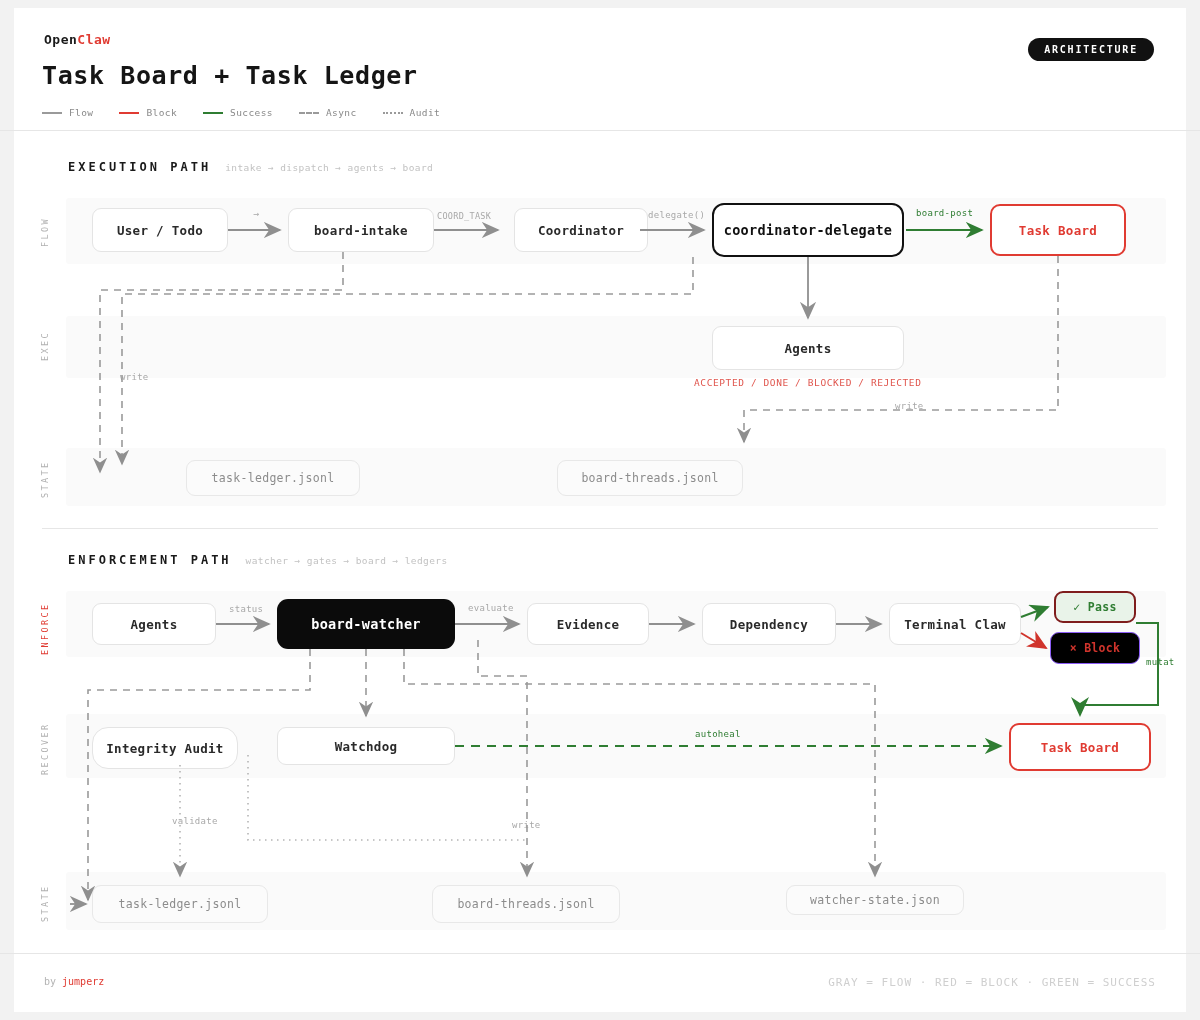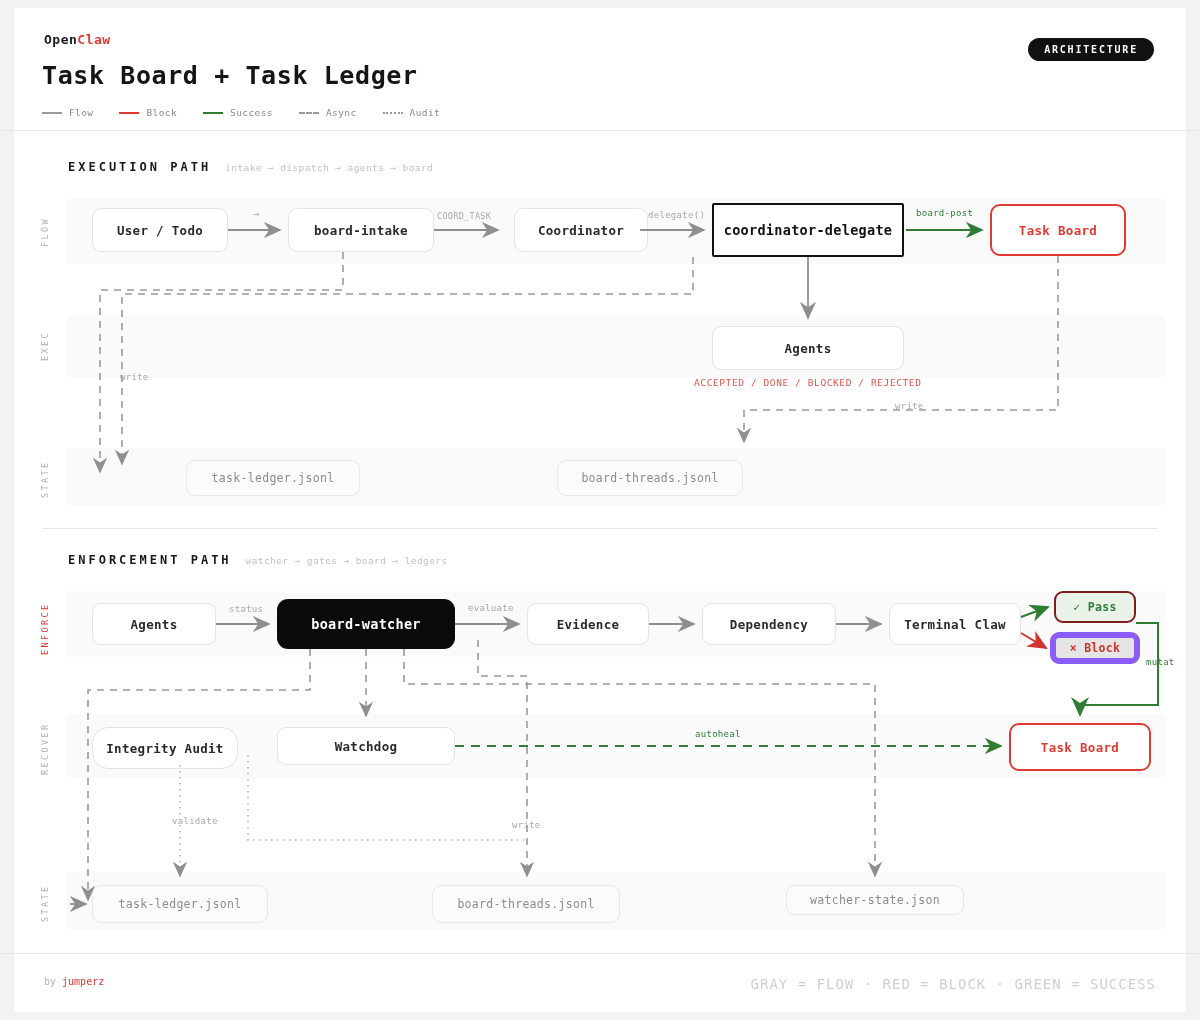--- a/index.html
+++ b/index.html
@@ -40,41 +40,41 @@
   .band{position:absolute;background:#fafafa;border-radius:3px;}
   .rowlabel{position:absolute;font-size:8.5px;letter-spacing:2.4px;color:#b0b0b0;
             writing-mode:vertical-rl;transform:rotate(180deg);text-align:center;}
   .rowlabel.red{color:#e03b32;}
 
   
   .node{position:absolute;box-sizing:border-box;display:flex;align-items:center;justify-content:center;
         border:1px solid #e4e4e4;background:#fff;border-radius:9px;font-size:12.5px;font-weight:700;
         color:#2a2a2a;letter-spacing:.3px;}
   .node.soft{background:#fbfbfb;border-color:#e8e8e8;font-weight:400;color:#8c8c8c;font-size:11.5px;}
-  .node.strong{border:2.5px solid #111;border-radius:2px;font-size:13.5px;color:#111;}
+  .node.strong{border:2.5px solid #111;border-radius:12px;font-size:13.5px;color:#111;}
   .node.dark{background:#0b0b0b;border:none;color:#fff;border-radius:11px;font-size:13.5px;}
   .node.danger{border:2px solid #e03b32;color:#e03b32;border-radius:10px;}
   .pill{position:absolute;box-sizing:border-box;display:flex;align-items:center;justify-content:center;
         border-radius:9px;font-size:11.5px;font-weight:700;letter-spacing:.3px;}
   .pill.pass{background:#e9f3e9;border:2px solid #7f1d1d;color:#2f7d32;}
-  .pill.block{background:#e5e5e5;border:6px solid #8b5cf6;color:#d0342c;}
+  .pill.block{background:#000000;border:1px solid #8b5cf6;color:#d0342c;}
 
   
   .lbl{position:absolute;font-size:9px;color:#a8a8a8;letter-spacing:.3px;white-space:nowrap;}
   .lbl.green{color:#2f7d32;}
   .lbl.red{color:#e0564e;font-size:9.5px;letter-spacing:.6px;}
 
   
   svg.wires{position:absolute;left:0;top:0;width:1200px;height:1020px;pointer-events:none;}
 
   
   .footer{position:absolute;left:0;bottom:8px;width:1200px;height:58px;border-top:1px solid #e6e6e6;}
   .by{position:absolute;left:44px;top:22px;font-size:10px;color:#b4b4b4;}
   .by b{color:#e03b32;font-weight:400;}
-  .legend-foot{position:absolute;right:44px;top:22px;font-size:14px;color:#cfcfcf;letter-spacing:1px;}
+  .legend-foot{position:absolute;right:44px;top:22px;font-size:11px;color:#cfcfcf;letter-spacing:1px;}
 </style>
 </head>
 <body>
 
 <div class="page">
   <div class="edge-t"></div>
   <div class="edge-b"></div>
   <div class="edge-l"></div>
   <div class="edge-r"></div>
 

